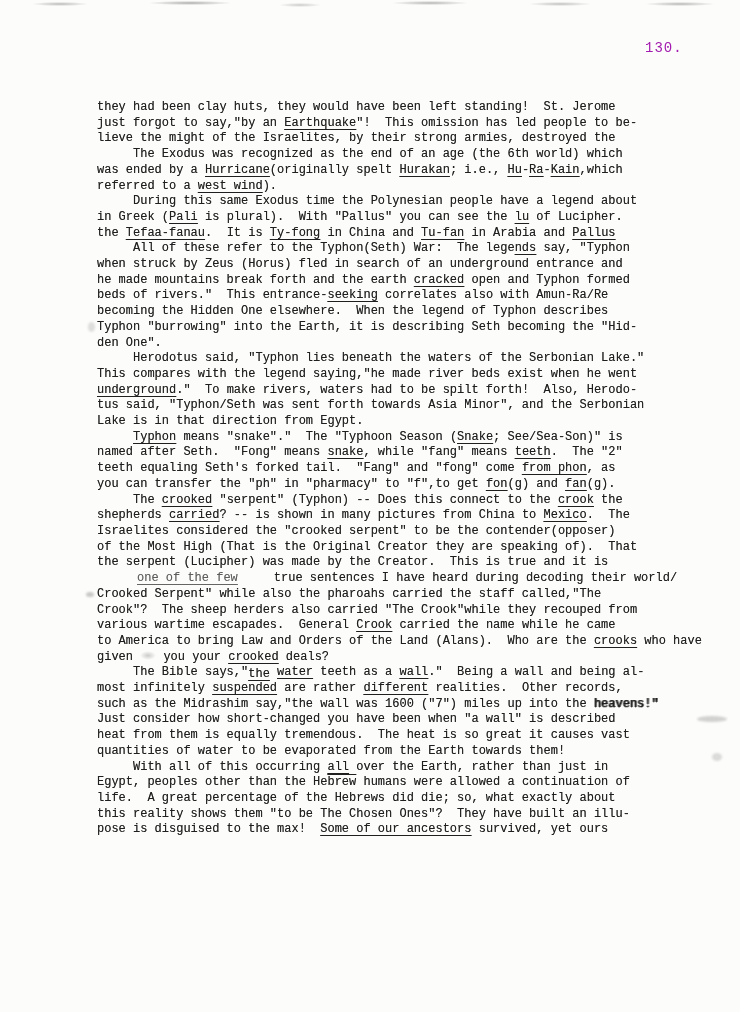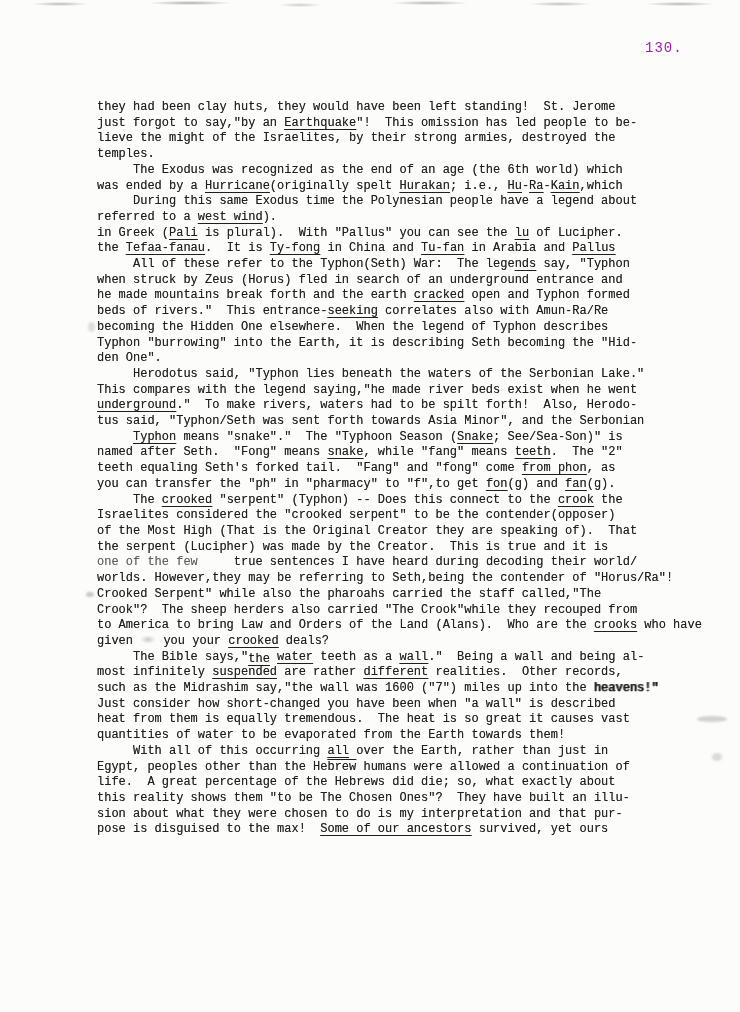--- a/index.html
+++ b/index.html
@@ -25,22 +25,24 @@
   }
   .line{white-space:pre;}
   .u{
     text-decoration:underline;
     text-underline-offset:2.5px;
     text-decoration-thickness:1.1px;
   }
   .faded{
     color:rgba(70,70,70,0.55);
     filter:blur(0.4px);
+    text-decoration:underline;
     text-decoration-color:rgba(70,70,70,0.45);
     text-underline-offset:2.5px;
+    margin-left:40px;
   }
   .smear{
     text-shadow:1px 0 rgba(0,0,0,0.55),-1px 0 rgba(0,0,0,0.4),0 1px rgba(0,0,0,0.3);
   }
   .low{position:relative;top:2px;}
   .ol{text-decoration:overline;text-decoration-thickness:1.1px;}
   .blot{
     display:inline-block;width:16px;height:9px;vertical-align:baseline;
     background:radial-gradient(ellipse at center,rgba(90,90,90,0.3),transparent 70%);
   }
@@ -69,58 +71,58 @@
   <div class="scan-noise"></div>
   <div class="smudge smudge-a"></div>
   <div class="smudge smudge-b"></div>
   <div class="smudge smudge-c"></div>
   <div class="smudge smudge-d"></div>
   <div class="page-number">130.</div>
   <div class="text-block">
       <div class="line"><span>they had been clay huts, they would have been left standing!  St. Jerome</span></div>
       <div class="line"><span>just forgot to say,"by an </span><span class="u">Earthquake</span><span>"!  This omission has led people to be-</span></div>
       <div class="line"><span>lieve the might of the Israelites, by their strong armies, destroyed the</span></div>
-      <div class="line"><span>temples.</span></div>
       <div class="line"><span>     The Exodus was recognized as the end of an age (the 6th world) which</span></div>
       <div class="line"><span>was ended by a </span><span class="u">Hurricane</span><span>(originally spelt </span><span class="u">Hurakan</span><span>; i.e., </span><span class="u">Hu</span><span>-</span><span class="u">Ra</span><span>-</span><span class="u">Kain</span><span>,which</span></div>
+      <div class="line"><span>referred to a </span><span class="u">west wind</span><span>).</span></div>
       <div class="line"><span>     During this same Exodus time the Polynesian people have a legend about</span></div>
-      <div class="line"><span>referred to a </span><span class="u">west wind</span><span>).</span></div>
       <div class="line"><span>in Greek (</span><span class="u">Pali</span><span> is plural).  With "Pallus" you can see the </span><span class="u">lu</span><span> of Lucipher.</span></div>
       <div class="line"><span>the </span><span class="u">Tefaa-fanau</span><span>.  It is </span><span class="u">Ty-fong</span><span> in China and </span><span class="u">Tu-fan</span><span> in Arabia and </span><span class="u">Pallus</span></div>
       <div class="line"><span>     All of these refer to the Typhon(Seth) War:  The lege</span><span class="u">nds</span><span> say, "Typhon</span></div>
       <div class="line"><span>when struck by Zeus (Horus) fled in search of an underground entrance and</span></div>
       <div class="line"><span>he made mountains break forth and the earth </span><span class="u">cracked</span><span> open and Typhon formed</span></div>
       <div class="line"><span>beds of rivers."  This entrance-</span><span class="u">seeking</span><span> correlates also with Amun-Ra/Re</span></div>
       <div class="line"><span>becoming the Hidden One elsewhere.  When the legend of Typhon describes</span></div>
       <div class="line"><span>Typhon "burrowing" into the Earth, it is describing Seth becoming the "Hid-</span></div>
       <div class="line"><span>den One".</span></div>
       <div class="line"><span>     Herodotus said, "Typhon lies beneath the waters of the Serbonian Lake."</span></div>
       <div class="line"><span>This compares with the legend saying,"he made river beds exist when he went</span></div>
       <div class="line"><span class="u">underground</span><span>."  To make rivers, waters had to be spilt forth!  Also, Herodo-</span></div>
       <div class="line"><span>tus said, "Typhon/Seth was sent forth towards Asia Minor", and the Serbonian</span></div>
+      <div class="line"><span>Lake is in that direction from Egypt.</span></div>
       <div class="line"><span>     </span><span class="u">Typhon</span><span> means "snake"."  The "Typhoon Season (</span><span class="u">Snake</span><span>; See/Sea-Son)" is</span></div>
       <div class="line"><span>named after Seth.  "Fong" means </span><span class="u">snake</span><span>, while "fang" means </span><span class="u">teeth</span><span>.  The "2"</span></div>
       <div class="line"><span>teeth equaling Seth's forked tail.  "Fang" and "fong" come </span><span class="u">from phon</span><span>, as</span></div>
       <div class="line"><span>you can transfer the "ph" in "pharmacy" to "f",to get </span><span class="u">fon</span><span>(g) and </span><span class="u">fan</span><span>(g).</span></div>
       <div class="line"><span>     The </span><span class="u">crooked</span><span> "serpent" (Typhon) -- Does this connect to the </span><span class="u">crook</span><span> the</span></div>
+      <div class="line"><span>shepherds </span><span class="u">carried</span><span>? -- is shown in many pictures from China to </span><span class="u">Mexico</span><span>.  The</span></div>
       <div class="line"><span>Israelites considered the "crooked serpent" to be the contender(opposer)</span></div>
       <div class="line"><span>of the Most High (That is the Original Creator they are speaking of).  That</span></div>
       <div class="line"><span>the serpent (Lucipher) was made by the Creator.  This is true and it is</span></div>
       <div class="line"><span class="faded">one of the few</span><span>     true sentences I have heard during decoding their world/</span></div>
-      <div class="line"><span>worlds. However,they may be referring to Seth,being the contender of "Horus/Ra"!</span></div>
       <div class="line"><span>Crooked Serpent" while also the pharoahs carried the staff called,"The</span></div>
       <div class="line"><span>Crook"?  The sheep herders also carried "The Crook"while they recouped from</span></div>
+      <div class="line"><span>various wartime escapades.  General </span><span class="u">Crook</span><span> carried the name while he came</span></div>
       <div class="line"><span>to America to bring Law and Orders of the Land (Alans).  Who are the </span><span class="u">crooks</span><span> who have</span></div>
       <div class="line"><span>given</span><span> </span><span class="blot"></span><span> you your </span><span class="u">crooked</span><span> deals?</span></div>
       <div class="line"><span>     The Bible says,"</span><span class="u low">the</span><span> </span><span class="u">water</span><span> teeth as a </span><span class="u">wall</span><span>."  Being a wall and being al-</span></div>
       <div class="line"><span>most infinitely </span><span class="u">suspended</span><span> are rather </span><span class="u">different</span><span> realities.  Other records,</span></div>
       <div class="line"><span>such as the Midrashim say,"the wall was 1600 ("7") miles up into the </span><span class="smear">heavens!"</span></div>
       <div class="line"><span>Just consider how short-changed you have been when "a wall" is described</span></div>
       <div class="line"><span>heat from them is equally tremendous.  The heat is so great it causes vast</span></div>
       <div class="line"><span>quantities of water to be evaporated from the Earth towards them!</span></div>
       <div class="line"><span>     With all of this occurring </span><span class="u">all</span><span> over the Earth, rather than just in</span></div>
       <div class="line"><span>Egypt, peoples other than the He</span><span class="ol">brew</span><span> humans were allowed a continuation of</span></div>
       <div class="line"><span>life.  A great percentage of the Hebrews did die; so, what exactly about</span></div>
       <div class="line"><span>this reality shows them "to be The Chosen Ones"?  They have built an illu-</span></div>
-      <div class="line"><span>sion about what they were chosen to do is my interpretation and that pur-</span></div>
       <div class="line"><span>pose is disguised to the max!  </span><span class="u">Some of our ancestors</span><span> survived, yet ours</span></div>
     </div>
 </div>
 
 </body></html>

